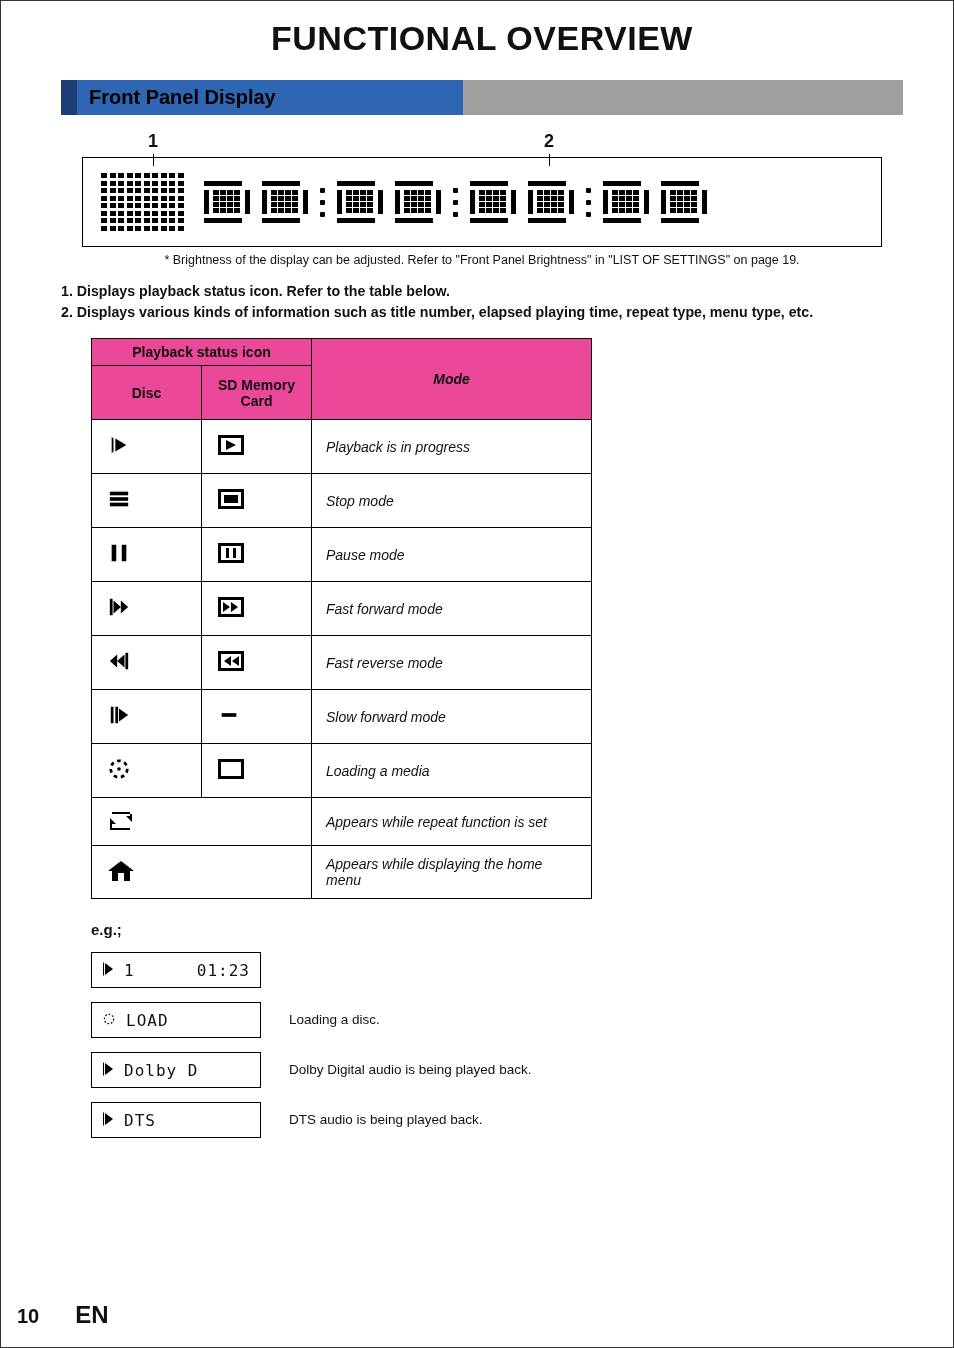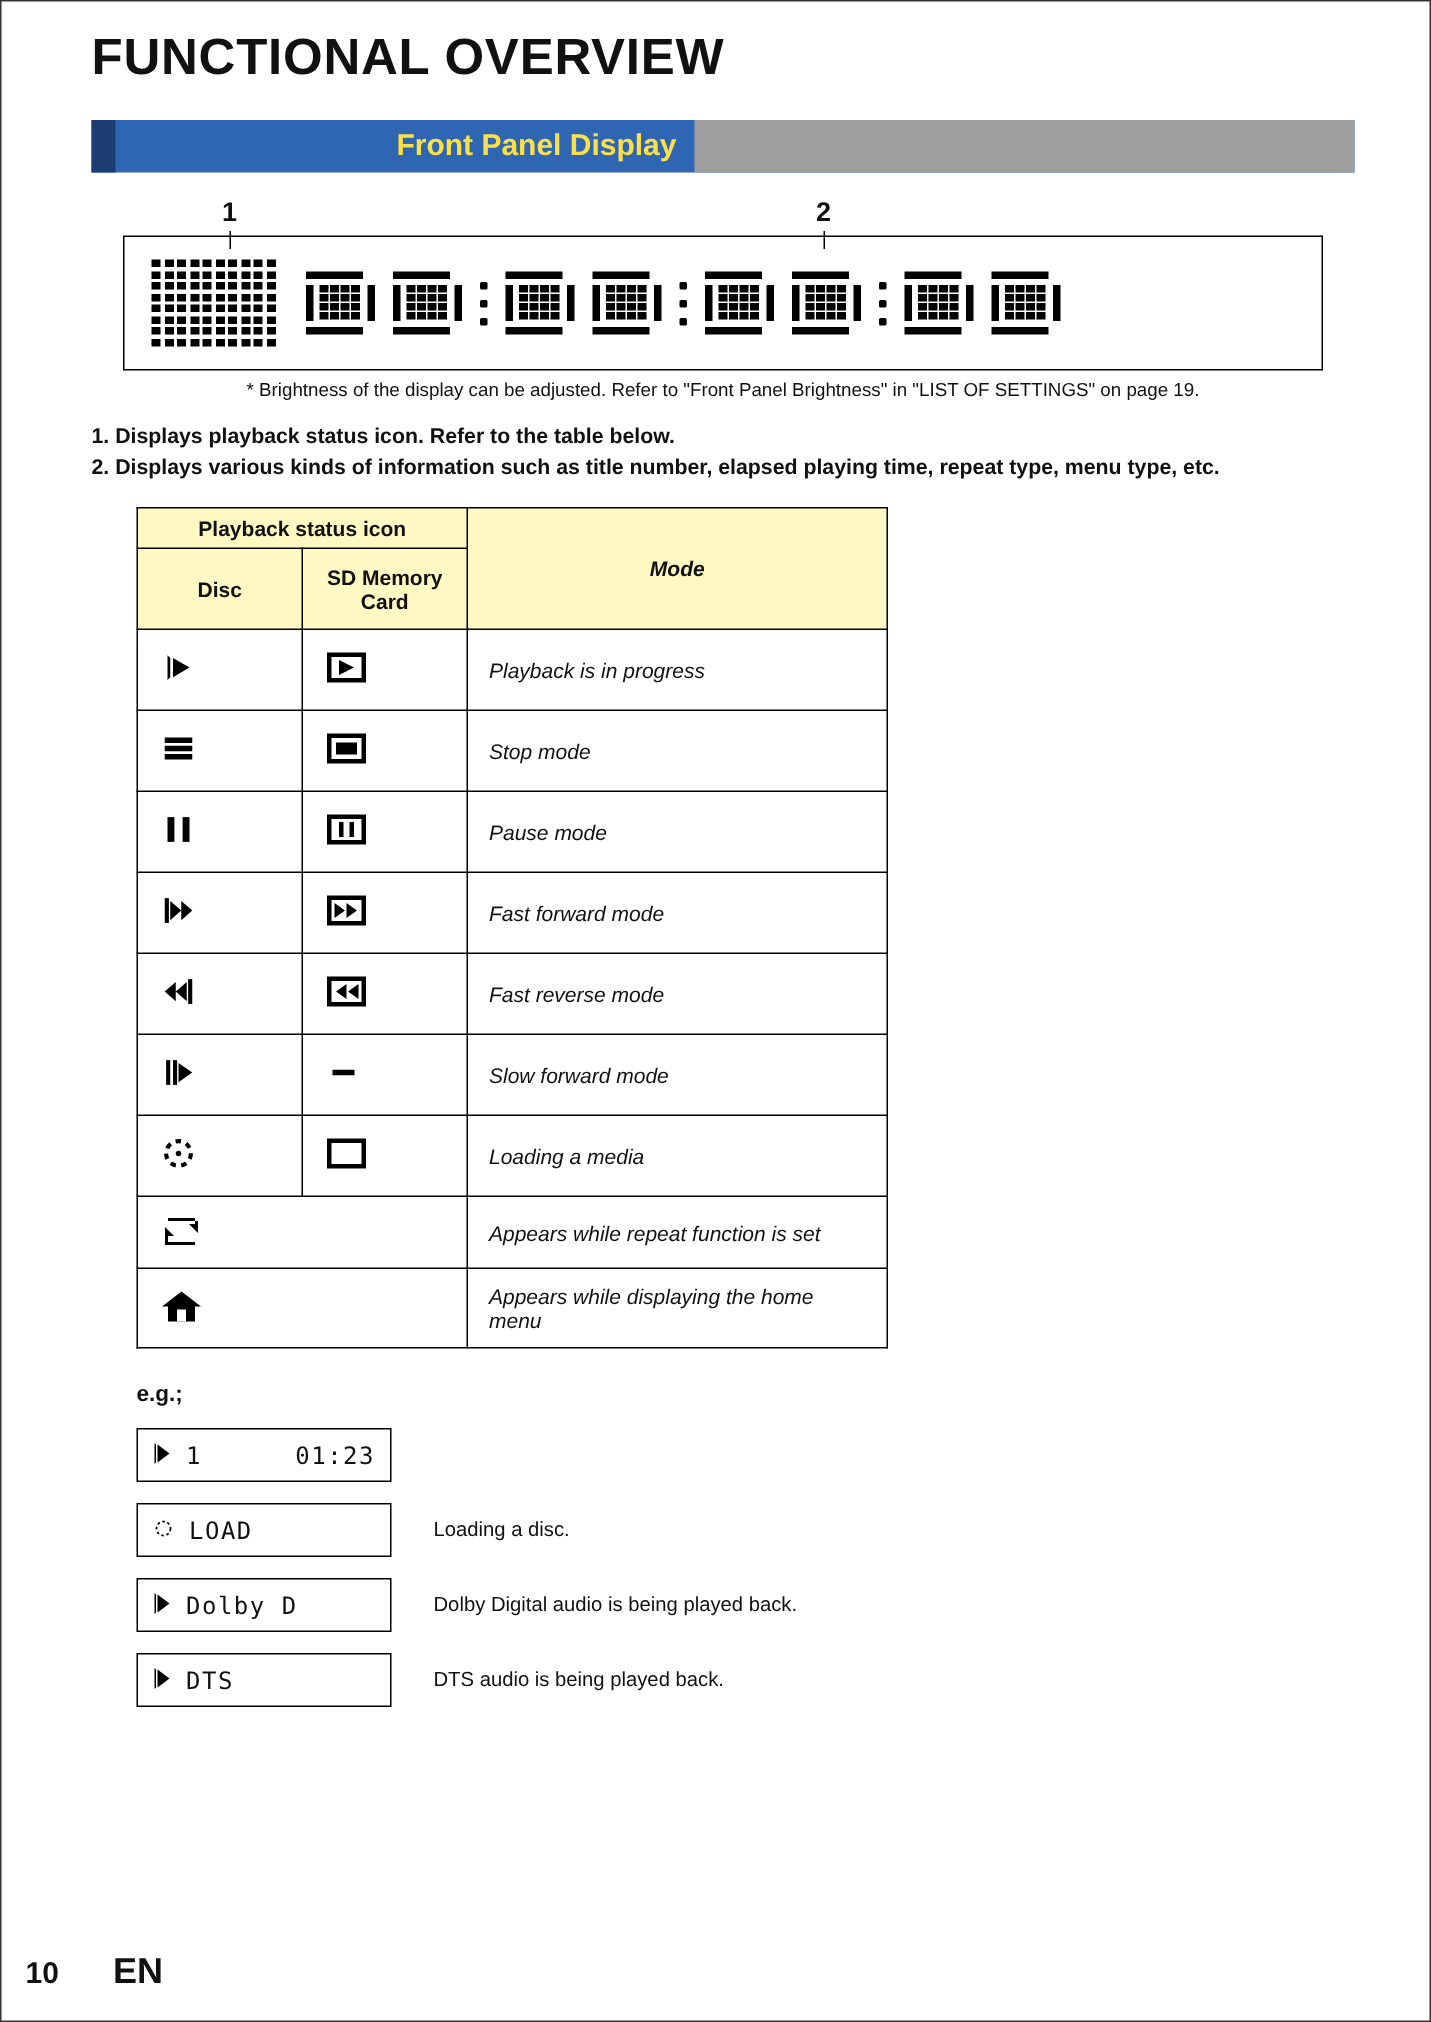--- a/index.html
+++ b/index.html
@@ -1,19 +1,19 @@
 <!DOCTYPE html>
 <html><head>
 <meta charset="utf-8">
 <style>
   * { box-sizing: border-box; margin: 0; padding: 0; }
   html, body { width: 954px; height: 1348px; background:#fff; font-family: "Helvetica Neue", Arial, sans-serif; color:#111; }
   .page { padding: 10px 50px 20px 60px; position:relative; height:100%; border:1px solid #333;}
-  h1.title { font-size:34px; font-weight:700; letter-spacing:0.5px; margin-top:8px; margin-bottom:22px; }
-  .section-bar { background:#2f66b3; color:#fde047; font-weight:700; font-size:20px; padding:6px 12px; margin-bottom:16px; border-left:16px solid #1c3e74; border-right: 440px solid #9f9f9f; text-align: right; }
+  h1.title { text-align:center; font-size:34px; font-weight:700; letter-spacing:0.5px; margin-top:8px; margin-bottom:22px; }
+  .section-bar { background:#2f66b3; color:#000000; font-weight:700; font-size:20px; padding:6px 12px; margin-bottom:16px; border-left:16px solid #1c3e74; border-right: 440px solid #9f9f9f; }
   .figure-wrap { display:flex; flex-direction:column; align-items:center; margin-bottom:6px;}
   .marker-row { position:relative; height:26px; width:800px; }
   .marker { position:absolute; font-weight:700; font-size:18px; text-align:center;}
   .marker .tick { display:block; width:1px; height:12px; background:#000; margin:2px auto 0;}
   .m1 { left:66px;}
   .m2 { left:462px;}
   .panel { border:1.5px solid #000; width:800px; height:90px; display:flex; align-items:center; padding:0 18px; gap:14px; }
   .dotblock { display:grid; grid-template-columns: repeat(10, 6px); grid-template-rows: repeat(8, 5px); gap:2.5px; }
   .dotblock i { background:#000; width:6px; height:5px; display:block;}
   .seg-row { display:flex; align-items:center; gap:12px; margin-left:6px;}
@@ -23,21 +23,21 @@
   .seg .mid span { width:5px; height:24px; background:#000;}
   .seg .mid .sp { width:28px; height:24px; display:grid; grid-template-columns:repeat(4,6px); grid-template-rows:repeat(4,5px); gap:1px;}
   .seg .mid .sp b{background:#000;}
   .dots3 { display:flex; flex-direction:column; gap:7px;}
   .dots3 i{ width:5px; height:5px; background:#000; border-radius:1px;}
   .footnote { text-align:center; font-size:12.5px; margin:6px 0 14px;}
   ol.legend { list-style:none; margin-bottom:16px;}
   ol.legend li { font-weight:700; font-size:14.2px; line-height:1.45;}
   table.status { border-collapse:collapse; margin-left:30px; margin-bottom:22px;}
   table.status th, table.status td { border:1px solid #000; font-size:14px;}
-  table.status th { background:#fef9c3; font-weight:700; padding:5px 8px; text-align:center;}
+  table.status th { background:#ec4899; font-weight:700; padding:5px 8px; text-align:center;}
   table.status td { padding:10px 14px; text-align:left;}
   .icon-cell { text-align:center; width:110px; height:54px;}
   .mode-cell { width:280px;font-style:italic;}
   .span2 { text-align:center;}
   .glyph { display:inline-flex; align-items:center; justify-content:center; font-family: "Arial", sans-serif; font-weight:900; font-size:20px;}
   .eg-label { font-weight:700; font-size:15px; margin-left:30px; margin-bottom:14px;}
   .eg-row { display:flex; align-items:center; gap:28px; margin-left:30px; margin-bottom:14px;}
   .lcd-box { border:1px solid #000; width:170px; height:36px; display:flex; align-items:center; padding:0 10px; gap:10px; font-family: "Menlo","DejaVu Sans Mono",monospace; font-size:16px; letter-spacing:1px;}
   .lcd-box .push { flex:1;}
   .eg-desc { font-size:13.5px; line-height:1.4;}

